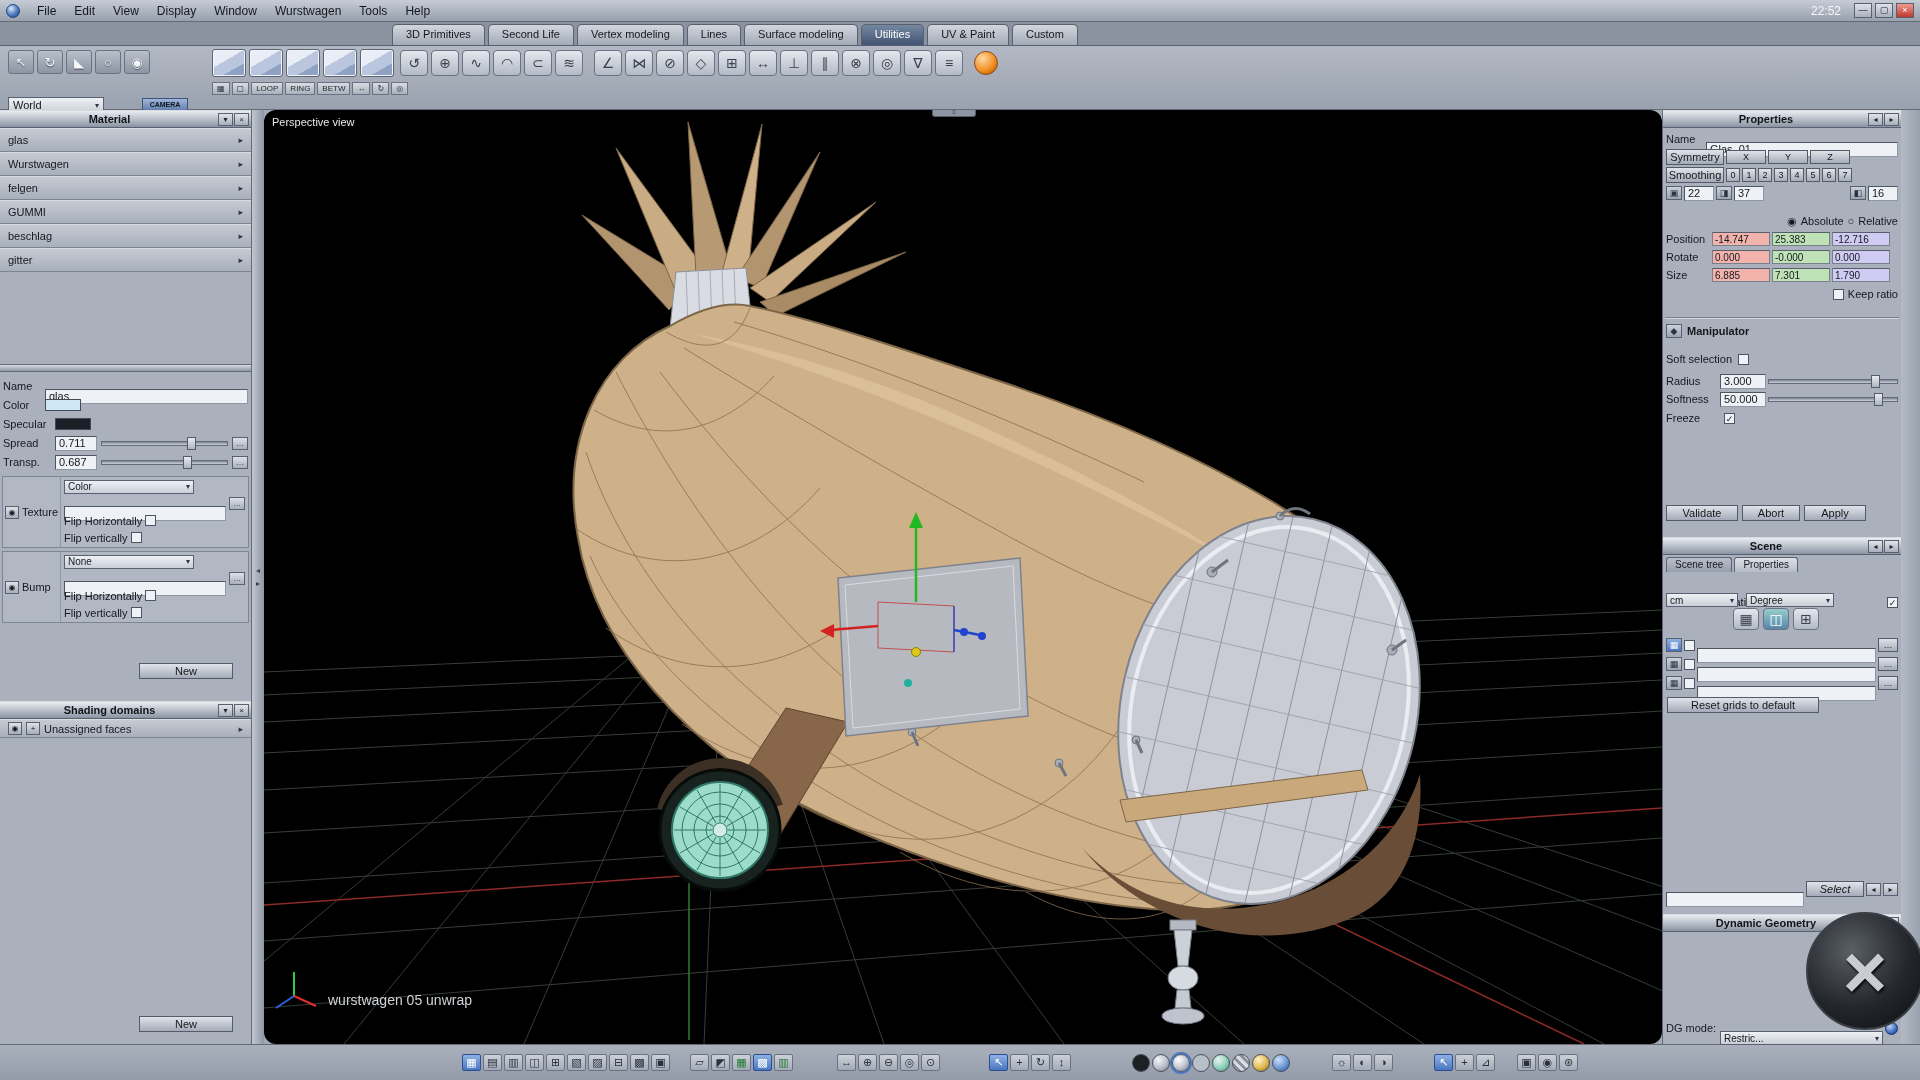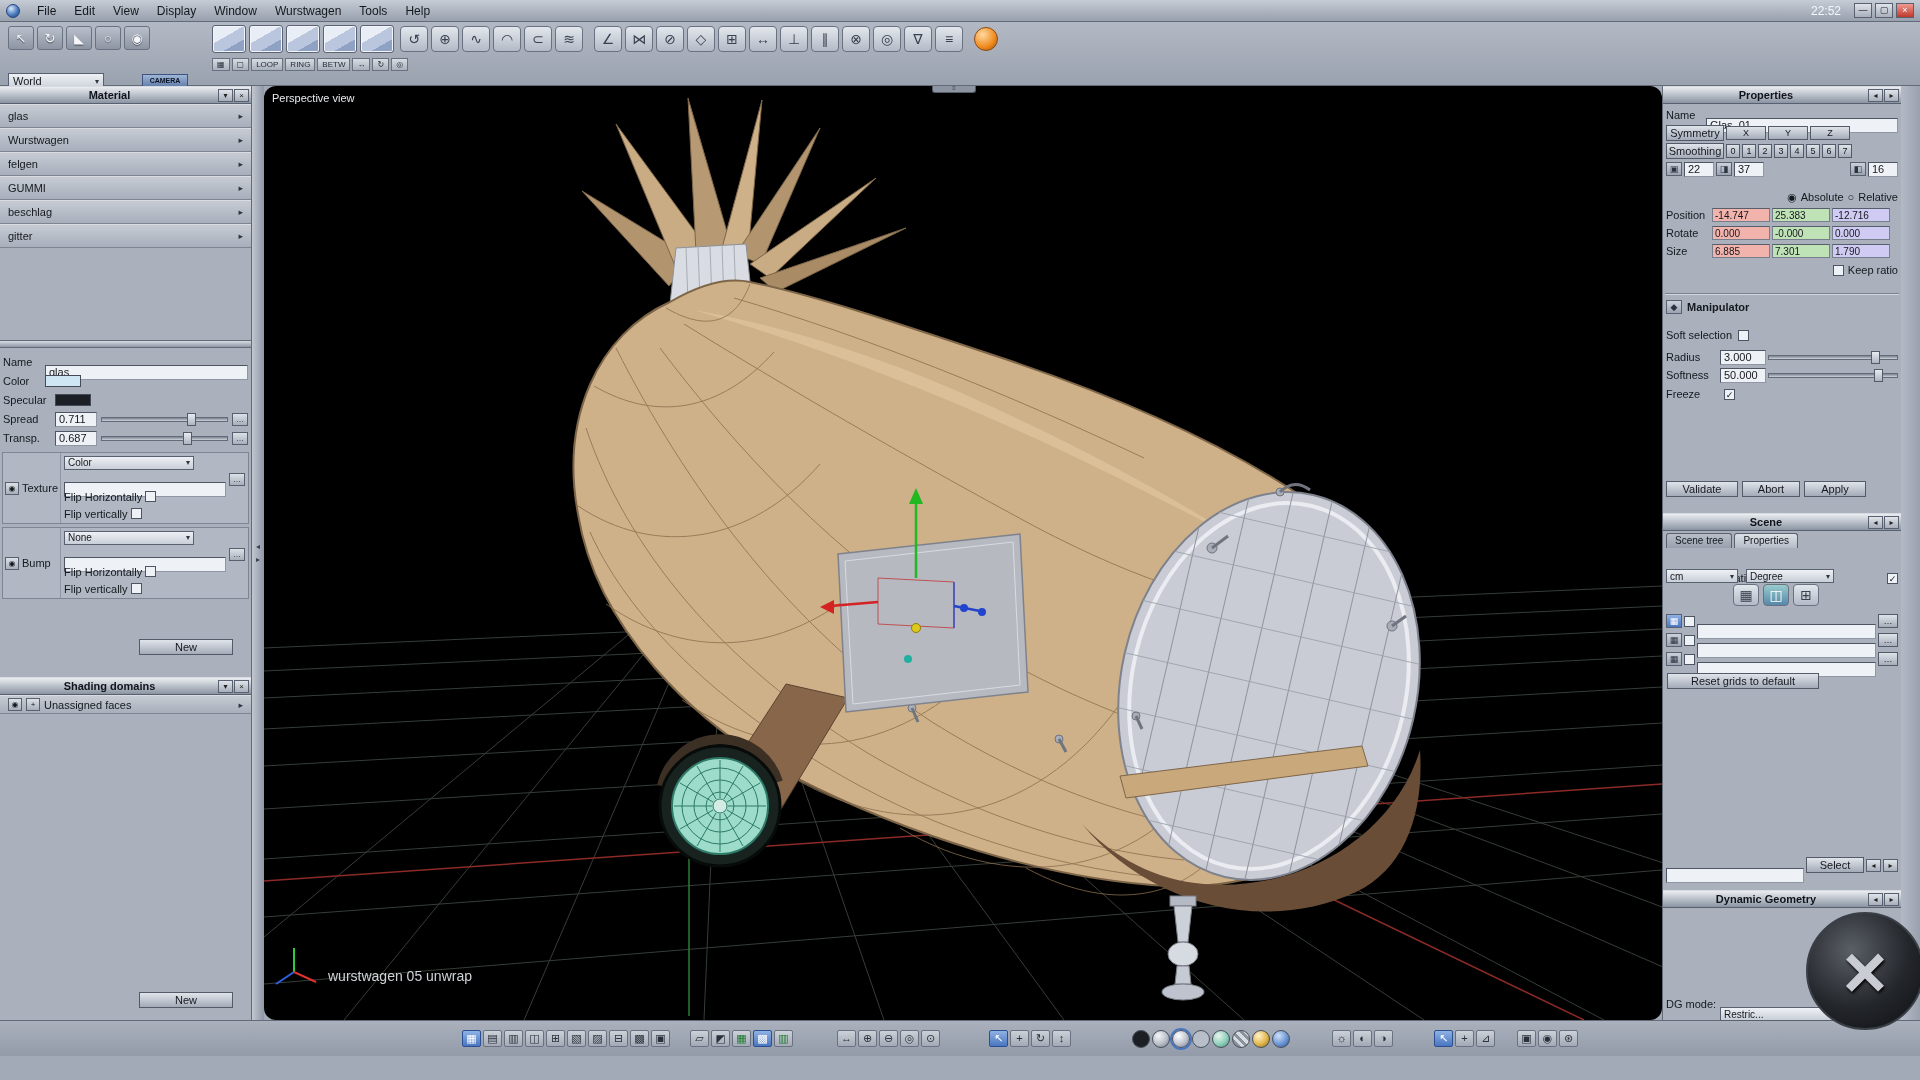--- a/index.html
+++ b/index.html
@@ -106,20 +106,30 @@
     <span class="menu-item">Wurstwagen</span>
     <span class="menu-item">Tools</span>
     <span class="menu-item">Help</span>
     <span class="flex1"></span>
     <span class="clock">22:52</span>
     <span class="winbtn">—</span>
     <span class="winbtn">▢</span>
     <span class="winbtn close">×</span>
   </div>
 
+  <div class="tabrow">
+    <span class="tab">3D Primitives</span>
+    <span class="tab">Second Life</span>
+    <span class="tab">Vertex modeling</span>
+    <span class="tab">Lines</span>
+    <span class="tab">Surface modeling</span>
+    <span class="tab active">Utilities</span>
+    <span class="tab">UV &amp; Paint</span>
+    <span class="tab">Custom</span>
+  </div>
 
   <div class="toolbar">
     <div class="cluster" style="left:8px;top:4px;">
       <span class="icon24">↖</span>
       <span class="icon24">↻</span>
       <span class="icon24">◣</span>
       <span class="icon24">○</span>
       <span class="icon24">◉</span>
     </div>
     <div class="cluster" style="left:8px;top:36px;">
@@ -609,21 +619,21 @@
           <span class="tin flex1"></span>
           <span class="sbtn" style="width:20px;">…</span>
         </div>
         <div class="vrow" style="top:138px;">
           <span class="gicon">▦</span>
           <span class="cb"></span>
           <span class="tin flex1"></span>
           <span class="sbtn" style="width:20px;">…</span>
         </div>
         <span class="pbtn abs" style="top:160px;left:4px;width:152px;">Reset grids to default</span>
-        <div class="vrow" style="top:344px;">
+        <div class="vrow" style="top:344px;font-style:italic;">
           <span class="tin flex1"></span>
           <span class="pbtn" style="width:58px;">Select</span>
           <span class="hbtn">◂</span>
           <span class="hbtn">▸</span>
         </div>
       </div>
 
       <div class="abs" style="top:804px;left:0;right:0;height:130px;">
         <div class="phead">
           <span class="ptitle">Dynamic Geometry</span>

